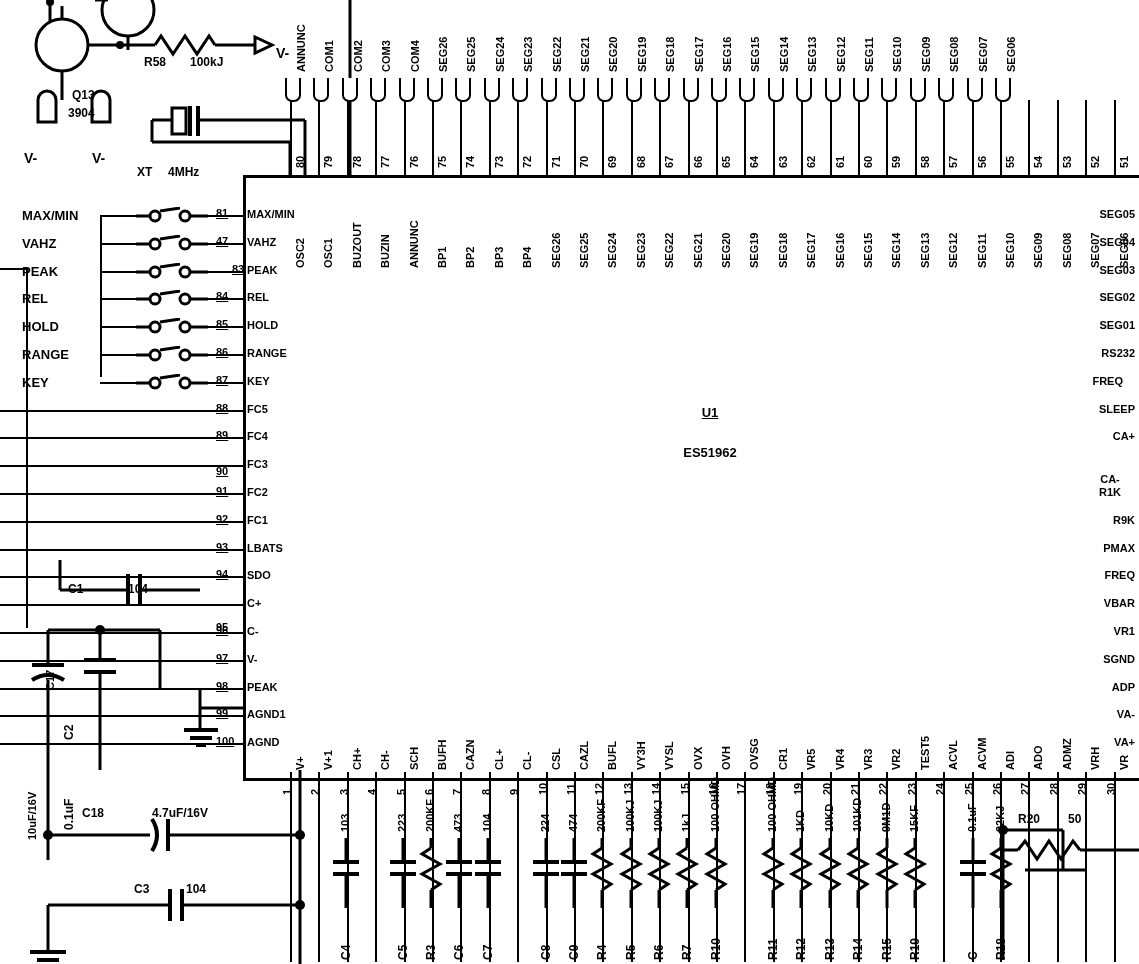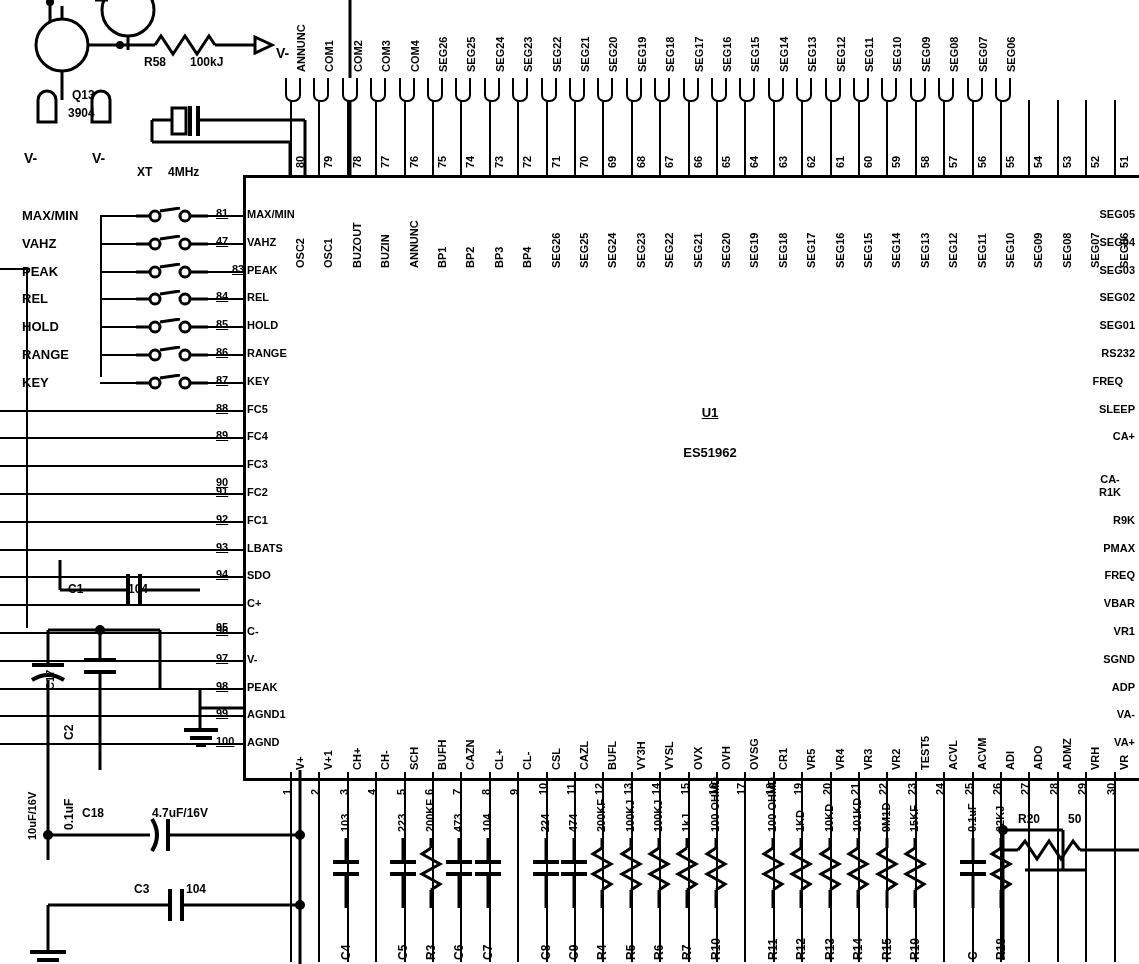--- a/index.html
+++ b/index.html
@@ -172,21 +172,21 @@
       <div class="pinlbl" style="left: 22px; top: 374.8px; font-size: 13px;">KEY</div>
       <div class="wire h" style="left: 100px; top: 381.8px; width: 38px;"></div>
       <div class="pinnum" style="left: 216px; top: 401.6px;">88</div>
       <div class="pinlbl" style="left: 247px; top: 402.6px;">FC5</div>
       <div class="wire h" style="left: 208px; top: 409.6px; width: 38px;"></div>
       <div class="wire h" style="left: 0px; top: 409.6px; width: 210px;"></div>
       <div class="pinnum" style="left: 216px; top: 429.4px;">89</div>
       <div class="pinlbl" style="left: 247px; top: 430.4px;">FC4</div>
       <div class="wire h" style="left: 208px; top: 437.4px; width: 38px;"></div>
       <div class="wire h" style="left: 0px; top: 437.4px; width: 210px;"></div>
-      <div class="pinnum" style="left: 216px; top: 476px;">90</div>
+      <div class="pinnum" style="left: 216px; top: 465px;">90</div>
       <div class="pinlbl" style="left: 247px; top: 458.2px;">FC3</div>
       <div class="wire h" style="left: 208px; top: 465.2px; width: 38px;"></div>
       <div class="wire h" style="left: 0px; top: 465.2px; width: 210px;"></div>
       <div class="pinnum" style="left: 216px; top: 485px;">91</div>
       <div class="pinlbl" style="left: 247px; top: 486px;">FC2</div>
       <div class="wire h" style="left: 208px; top: 493px; width: 38px;"></div>
       <div class="wire h" style="left: 0px; top: 493px; width: 210px;"></div>
       <div class="pinnum" style="left: 216px; top: 512.8px;">92</div>
       <div class="pinlbl" style="left: 247px; top: 513.8px;">FC1</div>
       <div class="wire h" style="left: 208px; top: 520.8px; width: 38px;"></div>

